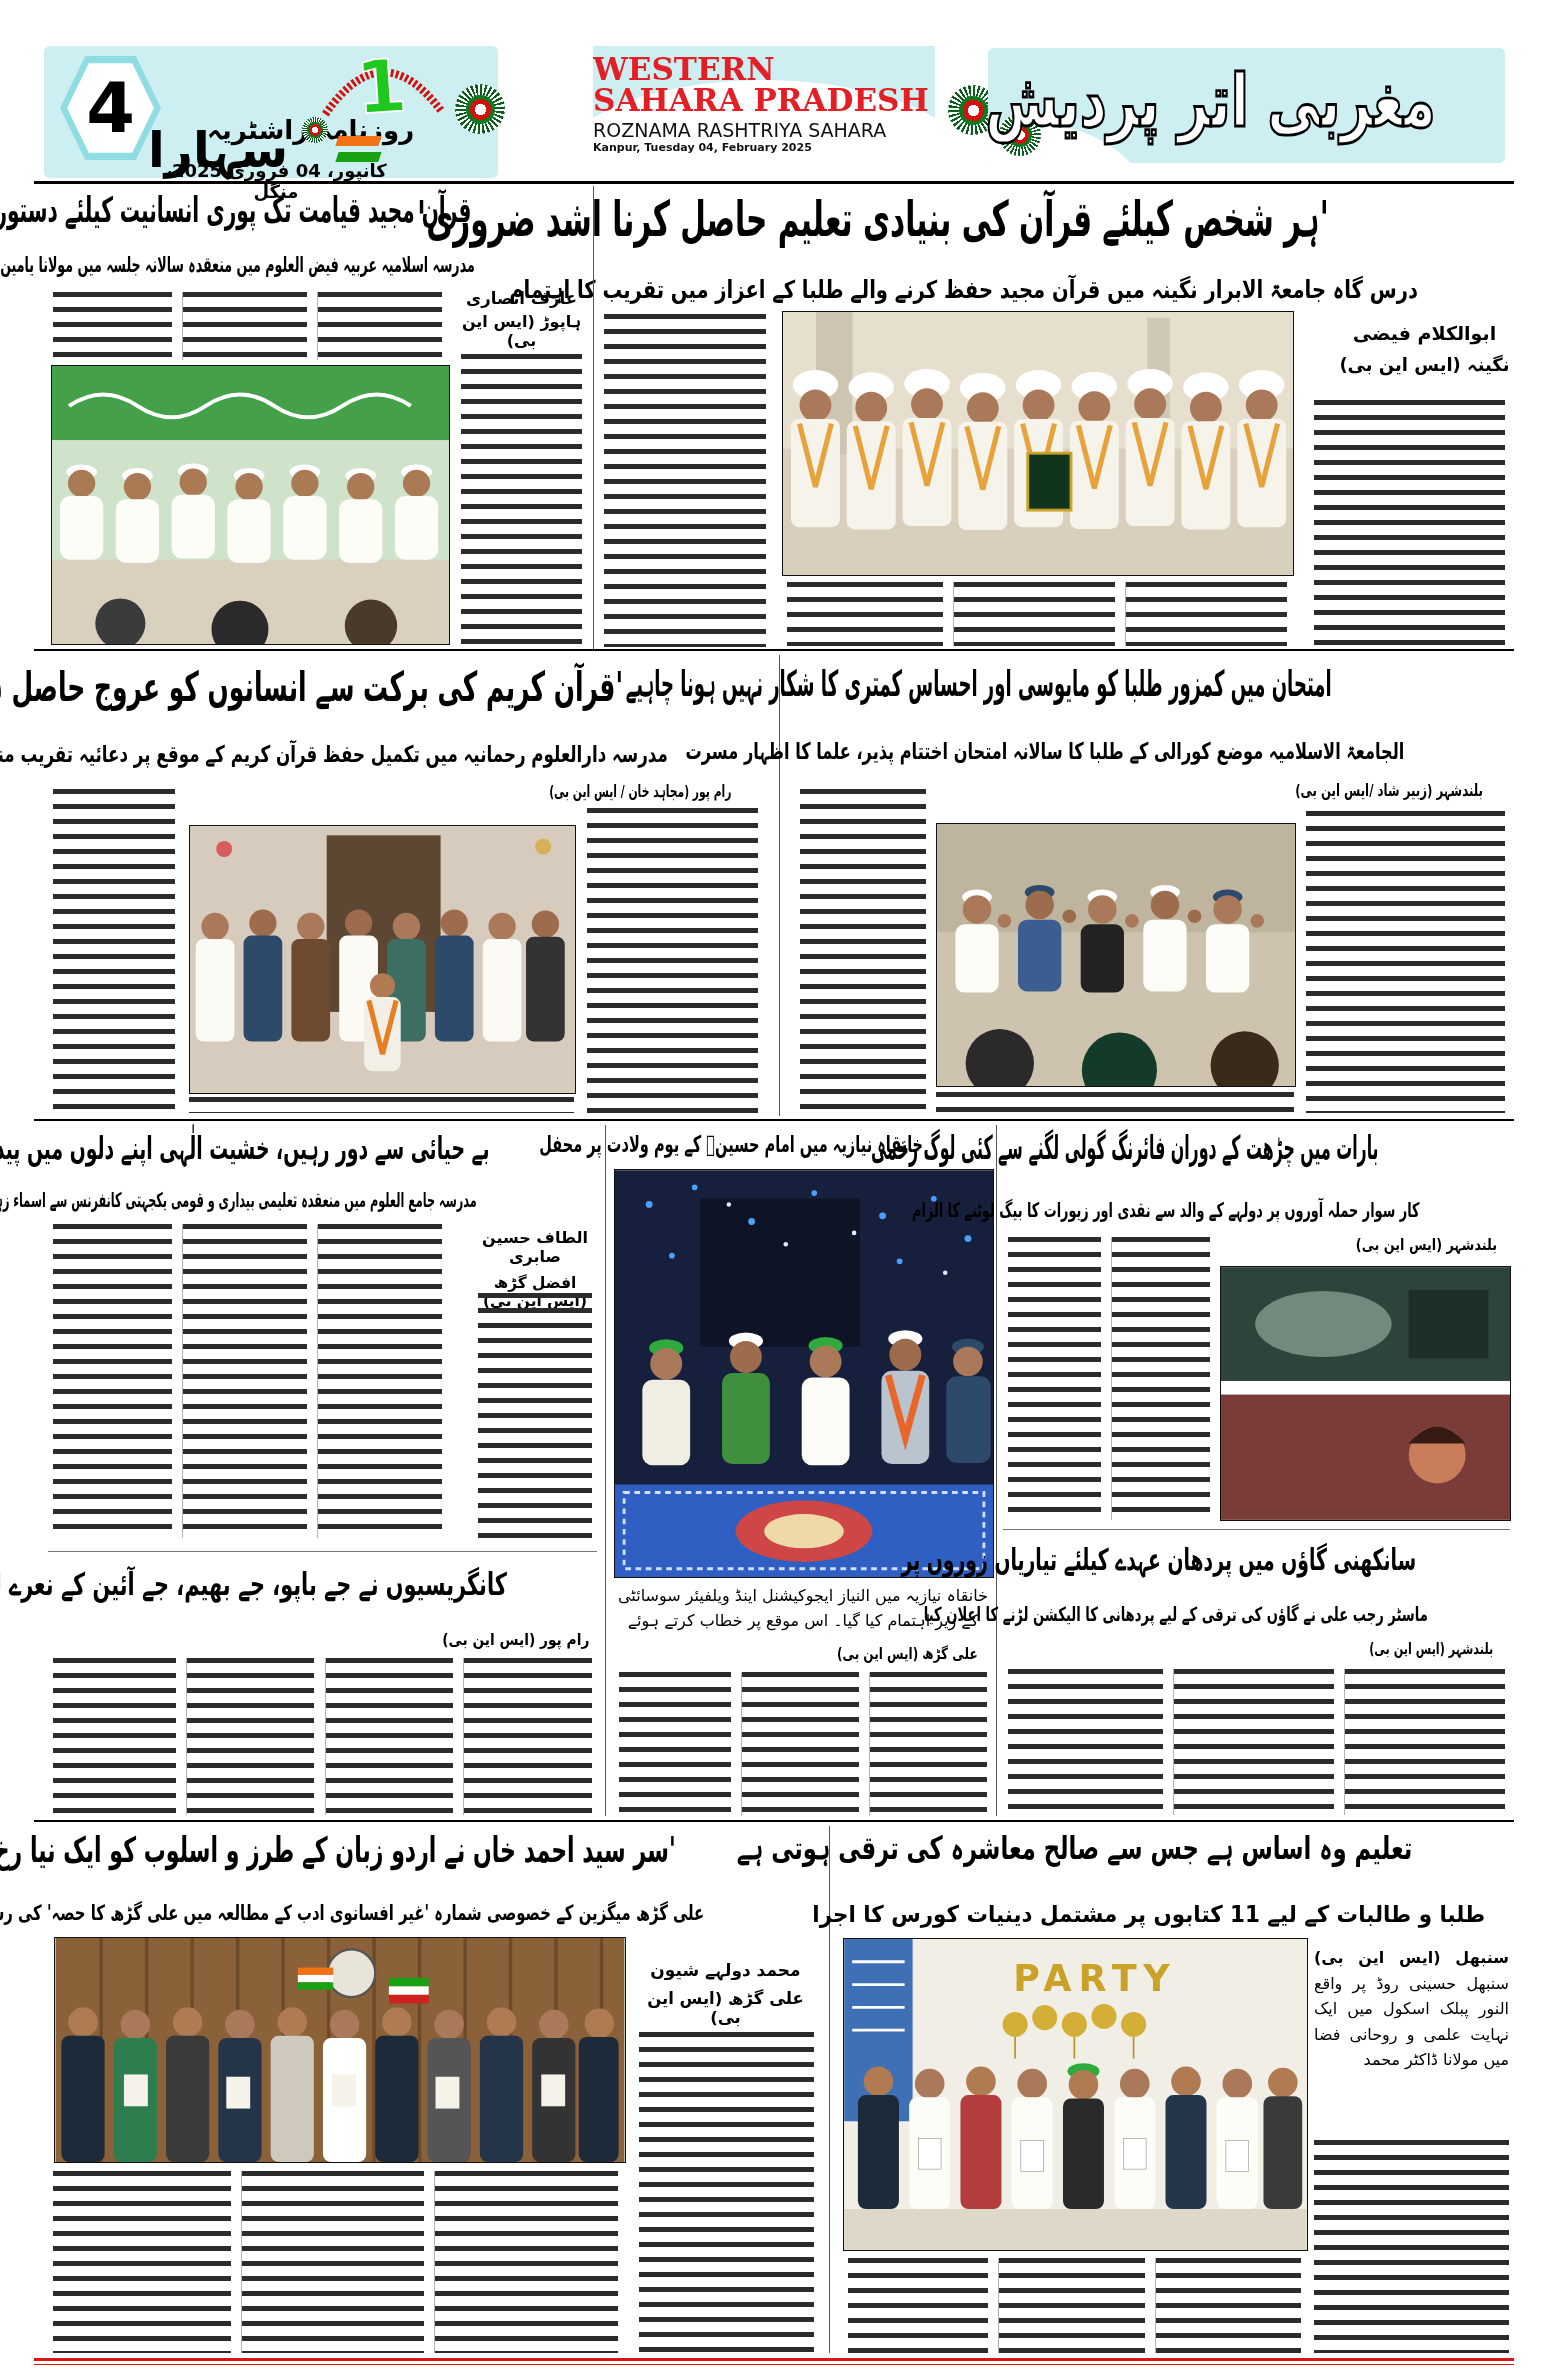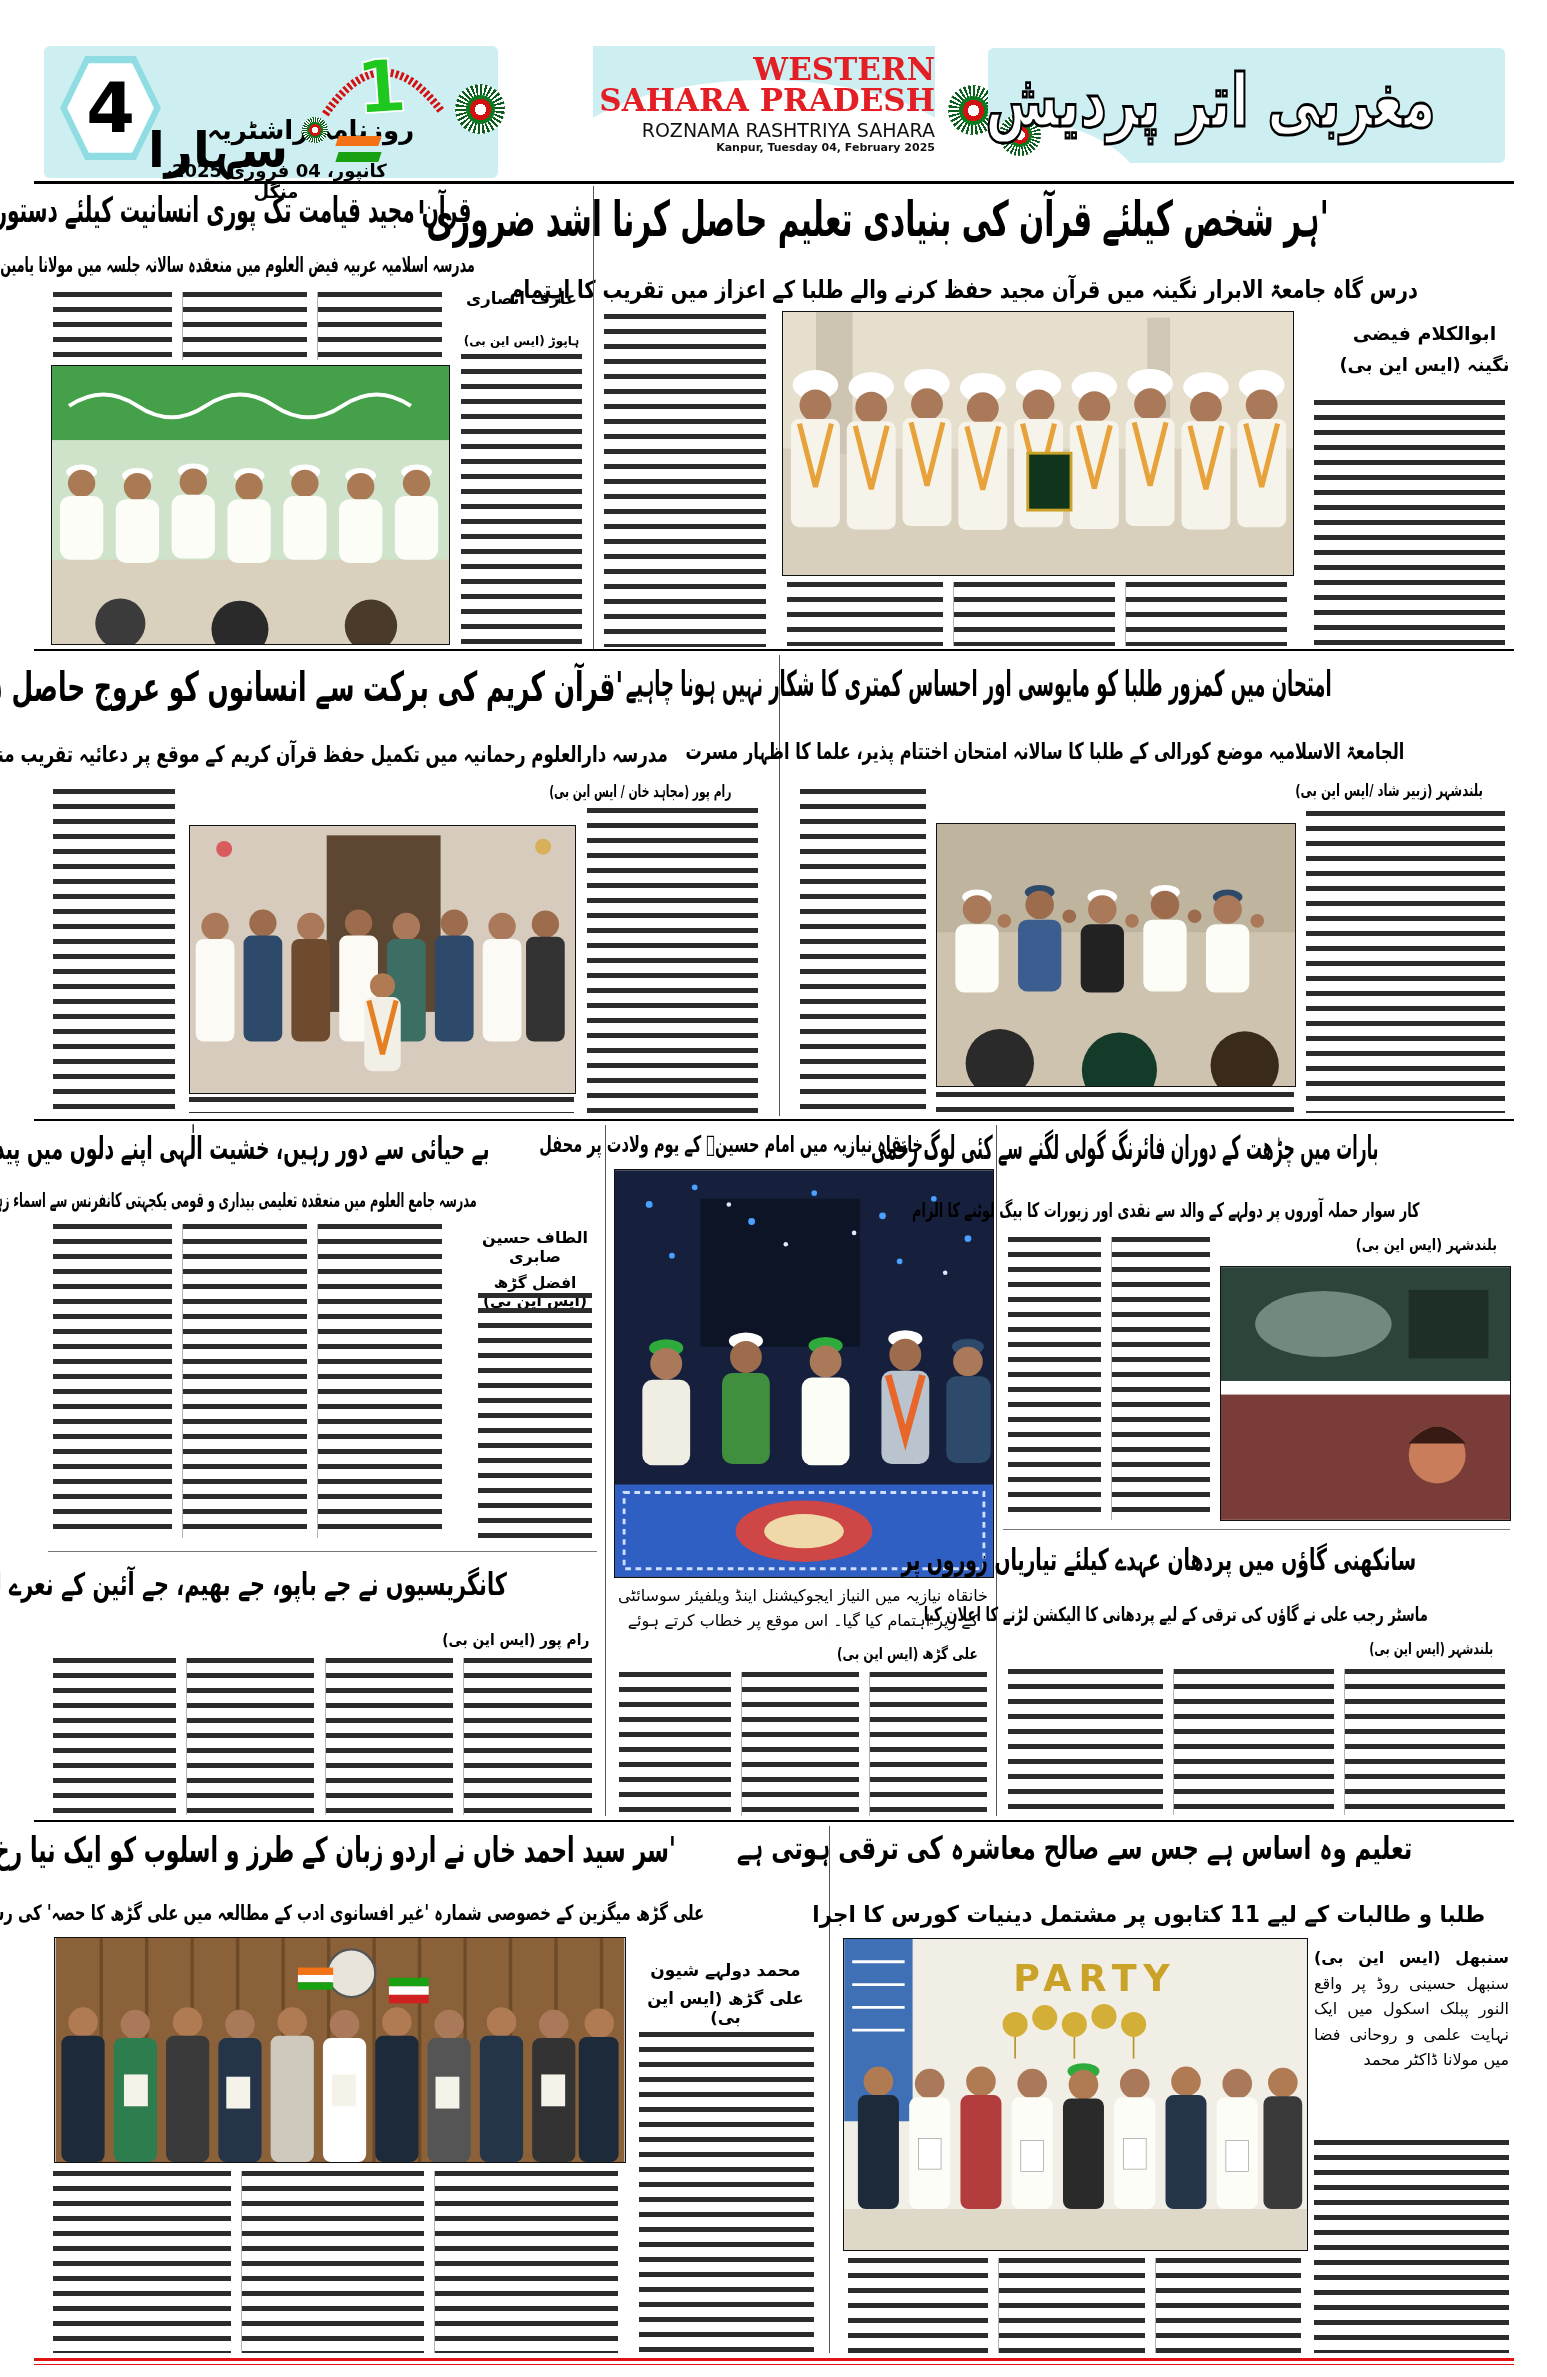--- a/index.html
+++ b/index.html
@@ -50,21 +50,21 @@
   <div class="abs med" style="left:302px;top:117px;width:26px;height:26px"></div>
   <div class="abs u" style="left:148px;top:126px;width:245px;text-align:left;font-size:49px;font-weight:900;line-height:1">سہارا</div>
   <div class="abs" style="left:337px;top:136px;width:43px;height:9.7px;background:#f47216;transform:skewX(-18deg)"></div>
   <div class="abs" style="left:337px;top:152px;width:43px;height:9.7px;background:#18a213;transform:skewX(-18deg)"></div>
   <div class="abs u" style="left:142px;top:160px;width:268px;text-align:center;font-size:18px;font-weight:800">کانپور، 04 فروری 2025، منگل</div>
 
   <div class="abs med" style="left:455px;top:84px;width:50px;height:50px"></div>
 
   <div class="abs cyan" style="left:593px;top:46px;width:342px;height:113px;overflow:hidden;border-radius:0">
     <div class="abs" style="left:-40px;top:34px;width:422px;height:182px;background:#fff;border-radius:50%"></div>
-    <div class="abs" style="left:0;top:6.8px;width:342px;text-align:right">
+    <div class="abs" style="left:0;top:6.8px;width:342px;text-align:left">
       <div class="serif" style="font-size:31px;font-weight:800;color:#e31e24;line-height:1.05">WESTERN</div>
       <div class="serif" style="font-size:31px;font-weight:800;color:#e31e24;line-height:1.0">SAHARA PRADESH</div>
       <div style="font-size:19px;color:#111;margin-top:2.3px">ROZNAMA RASHTRIYA SAHARA</div>
       <div style="font-size:11px;font-weight:700;color:#111">Kanpur, Tuesday 04, February 2025</div>
     </div>
   </div>
 
   <div class="abs med" style="left:948px;top:85px;width:50px;height:50px"></div>
 
   <div class="abs cyan" style="left:988px;top:48px;width:517px;height:115px;overflow:hidden">
@@ -116,21 +116,21 @@
   <div class="cols" style="left:782px;top:582px;width:510px;height:64px">
     <div></div>
       <div></div>
       <div></div>
   </div>
 
   <div class="abs u hl fit" style="left: 48px; top: 190px; width: 538px; font-size: 35px; transform-origin: center center; transform: scaleX(0.57377);">قرآن مجید قیامت تک پوری انسانیت کیلئے دستور حیات</div>
   <div class="abs u hl fit" style="left: 50px; top: 252px; width: 536px; font-size: 21.6px; transform-origin: center center; transform: scaleX(0.584941);">مدرسہ اسلامیہ عربیہ فیض العلوم میں منعقدہ سالانہ جلسہ میں مولانا یامین کا خطاب</div>
   <div class="abs" style="left:456px;top:289px;width:131px">
     <div class="by" style="font-size:16.5px">عارف انصاری</div>
-    <div class="by" style="font-size:12px;margin-top:26px">ہاپوڑ (ایس این بی)</div>
+    <div class="by" style="font-size:16px;margin-top:4px">ہاپوڑ (ایس این بی)</div>
   </div>
   <div class="cols" style="left:48px;top:292px;width:399px;height:68px">
     <div></div>
       <div></div>
       <div></div>
   </div>
   <div class="abs photo" style="left:51px;top:365px;width:397px;height:278px">
     <svg width="397" height="278" viewBox="0 0 697 488">
       <defs>
         <g id="sit">

